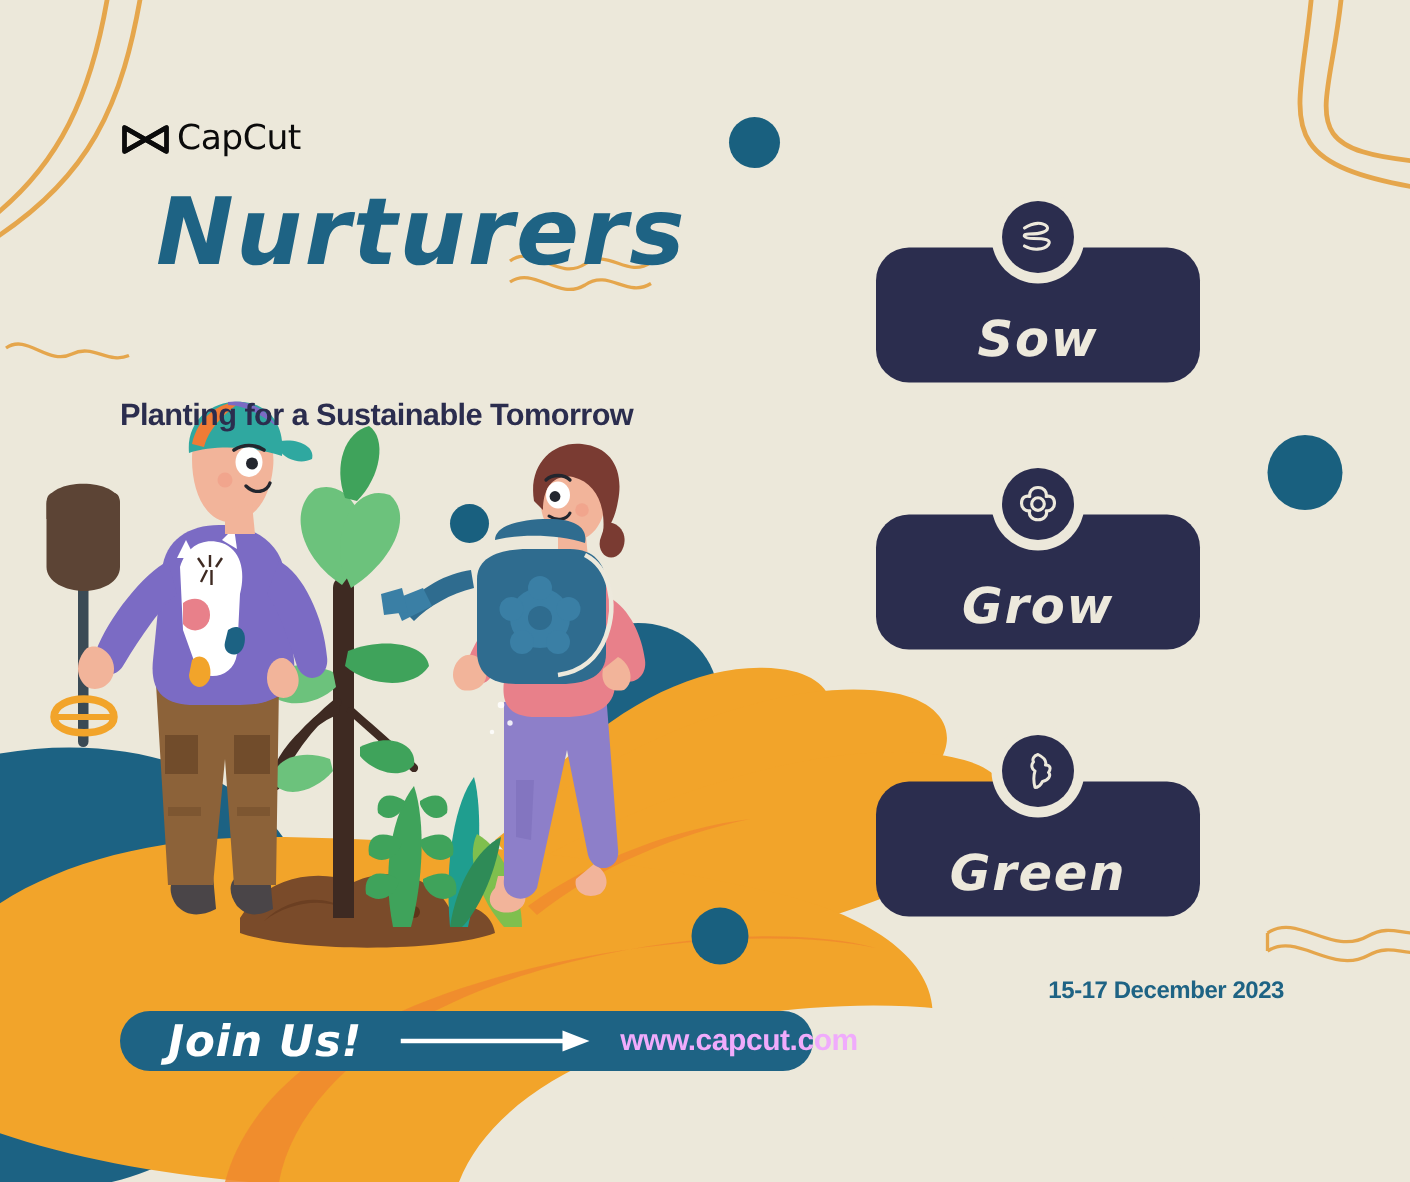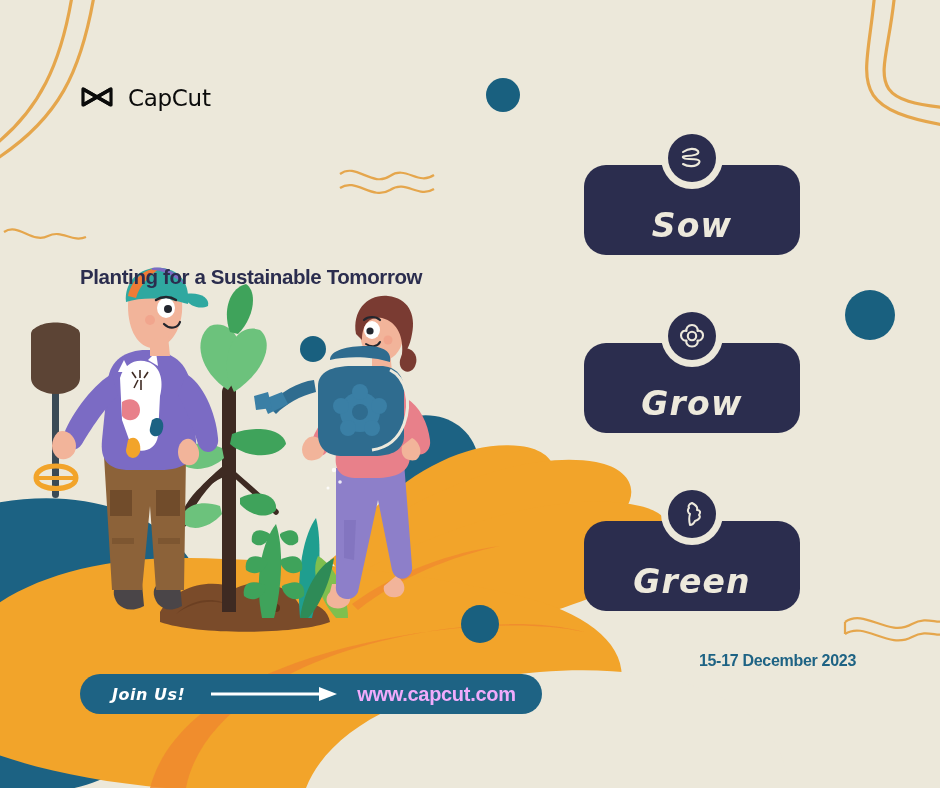--- a/index.html
+++ b/index.html
@@ -12,21 +12,21 @@
   #poster{
     position:relative;width:940px;height:788px;
     background:#ECE8DA;overflow:hidden;
   }
   .layer{position:absolute;top:0;left:0;width:940px;height:788px;}
   svg.layer{pointer-events:none;}
 
   
   #brand{
     position:absolute;left:80px;top:80px;
-    display:flex;align-items:center;gap:14px;
+    display:flex;gap:4px;
     height:34px;
   }
   #brand .logo-mark{display:block;width:34px;height:26px;}
   #brand .logo-word{
     font-family:"DejaVu Sans",sans-serif;
     font-size:23px;font-weight:500;color:#0B0B0B;
     letter-spacing:-0.3px;line-height:1;
     position:relative;top:1px;
   }
 
@@ -97,21 +97,21 @@
 
   
   #join-bar{
     position:absolute;left:80px;top:674px;
     width:462px;height:40px;border-radius:20px;
     background:#1E6384;
     display:flex;align-items:center;
   }
   #join-label{
     font-family:"DejaVu Sans",sans-serif;
-    font-style:italic;font-weight:700;font-size:16px;
+    font-style:italic;font-weight:700;font-size:29px;
     color:#FFFFFF;margin-left:32px;letter-spacing:0.5px;
     white-space:nowrap;
   }
   #join-arrow{
     flex:0 0 auto;margin-left:26px;width:130px;height:16px;
   }
   #join-url{
     font-family:"Liberation Sans",sans-serif;
     font-weight:700;font-size:20px;color:#f0abfc;
     margin-left:16px;letter-spacing:-0.3px;white-space:nowrap;
@@ -365,20 +365,21 @@
         <path d="M3,5 L31,21"></path>
         <path d="M3,21 L31,5"></path>
         <path d="M3,5 L3,21 L17,13 Z"></path>
         <path d="M31,5 L31,21 L17,13 Z"></path>
       </g>
     </svg>
     <span class="logo-word">CapCut</span>
   </div>
 
   <div id="headline">
+    <div class="hl-line l2">Nurturers</div>
   </div>
   <div id="subtitle">Planting for a Sustainable Tomorrow</div>
 
   <div id="cards">
 
     <div class="card-wrap">
       <div class="card">
         <span class="card-label">Sow</span>
       </div>
       <div class="badge">

